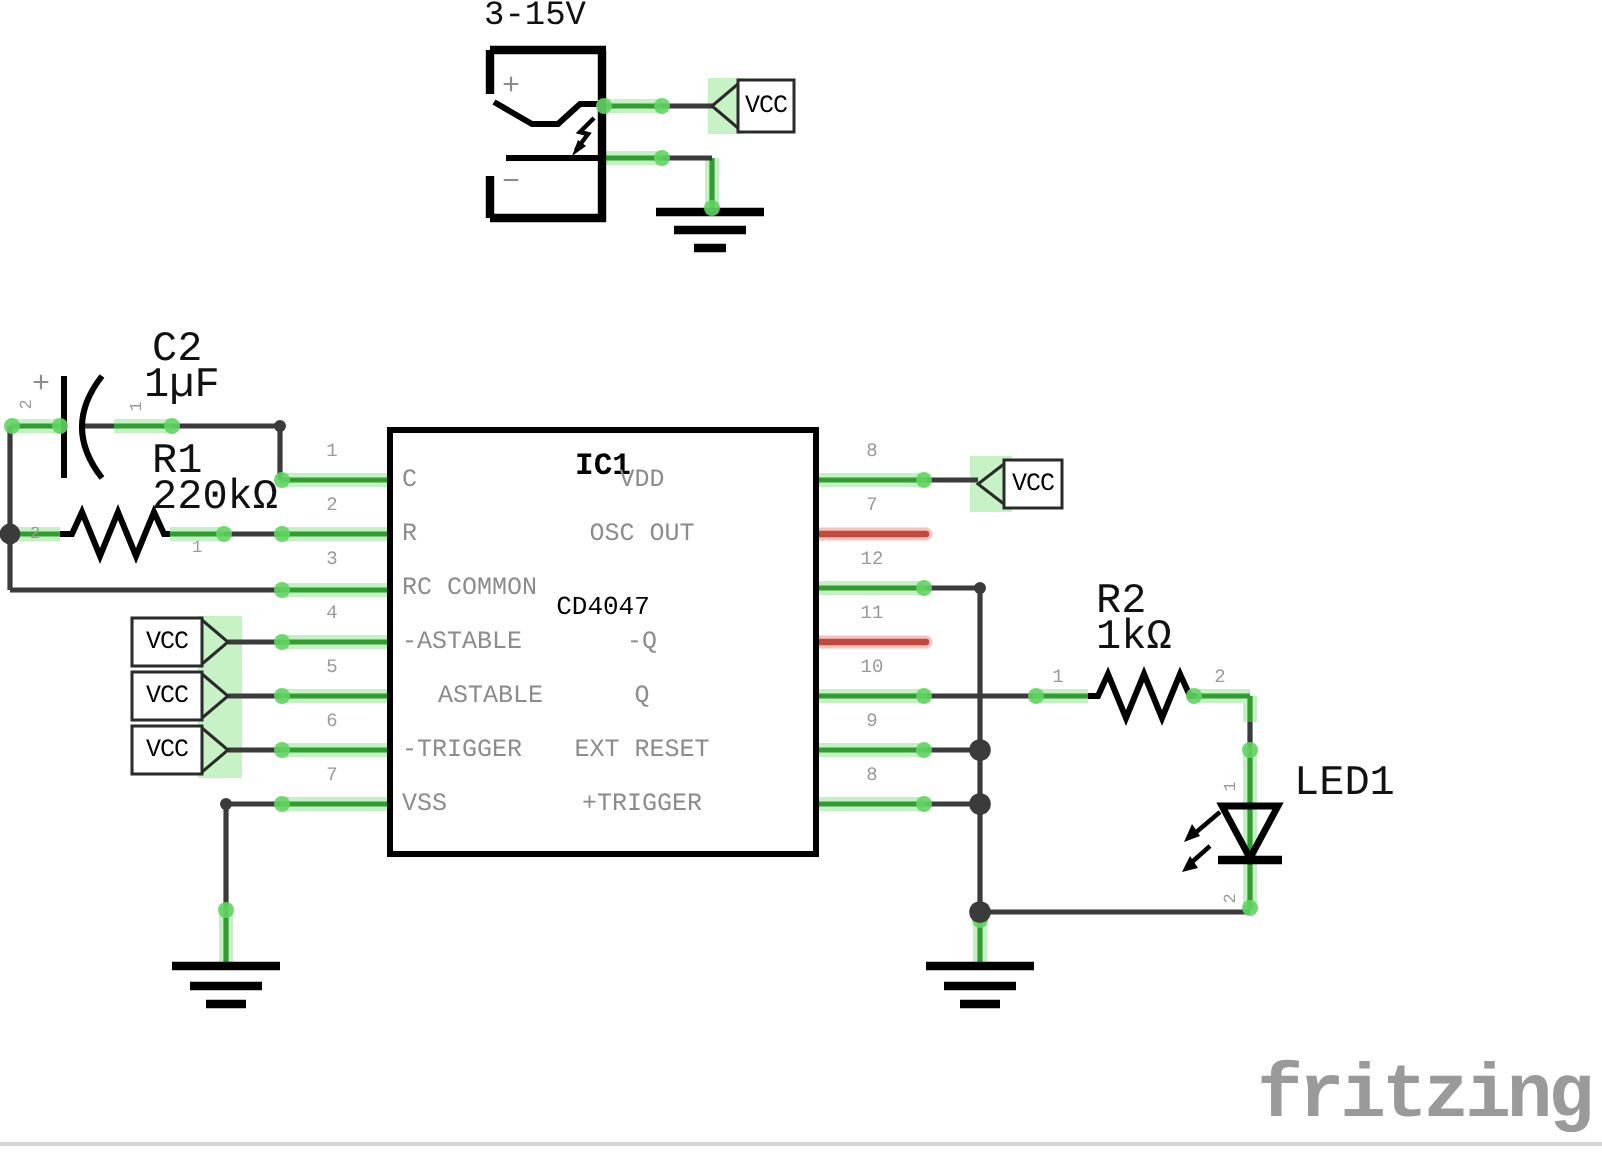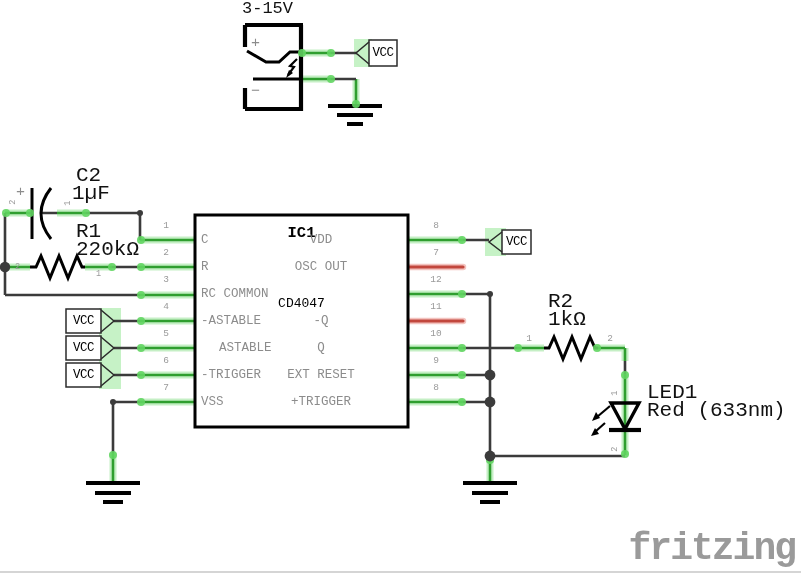--- a/index.html
+++ b/index.html
@@ -208,21 +208,20 @@
   <div class="abs lbl" style="left:76px;top:238px">220kΩ</div>
   <div class="abs tiny" style="left:15px;top:263px">2</div>
   <div class="abs tiny" style="left:96px;top:270px">1</div>
 
   <div class="abs lbl" style="left:548px;top:290px">R2</div>
   <div class="abs lbl" style="left:548px;top:308px">1kΩ</div>
   <div class="abs rnum" style="left:519px;top:334px">1</div>
   <div class="abs rnum" style="left:600px;top:334px">2</div>
 
   <div class="abs lbl" style="left:647px;top:381px">LED1</div>
-  <div class="abs lbl" style="left:647px;top:399px">Red (633nm)</div>
   <div class="abs tiny rot" style="left:613px;top:389px">1</div>
   <div class="abs tiny rot" style="left:613px;top:445px">2</div>
 
   <div class="abs ic-title" style="left:195px;top:224px">IC1</div>
   <div class="abs ic-part" style="left:195px;top:296px">CD4047</div>
 
   <div class="abs pname" style="left:201px;top:234px">C</div>
   <div class="abs pname" style="left:201px;top:261px">R</div>
   <div class="abs pname" style="left:201px;top:288px">RC COMMON</div>
   <div class="abs pname" style="left:201px;top:315px">-ASTABLE</div>

